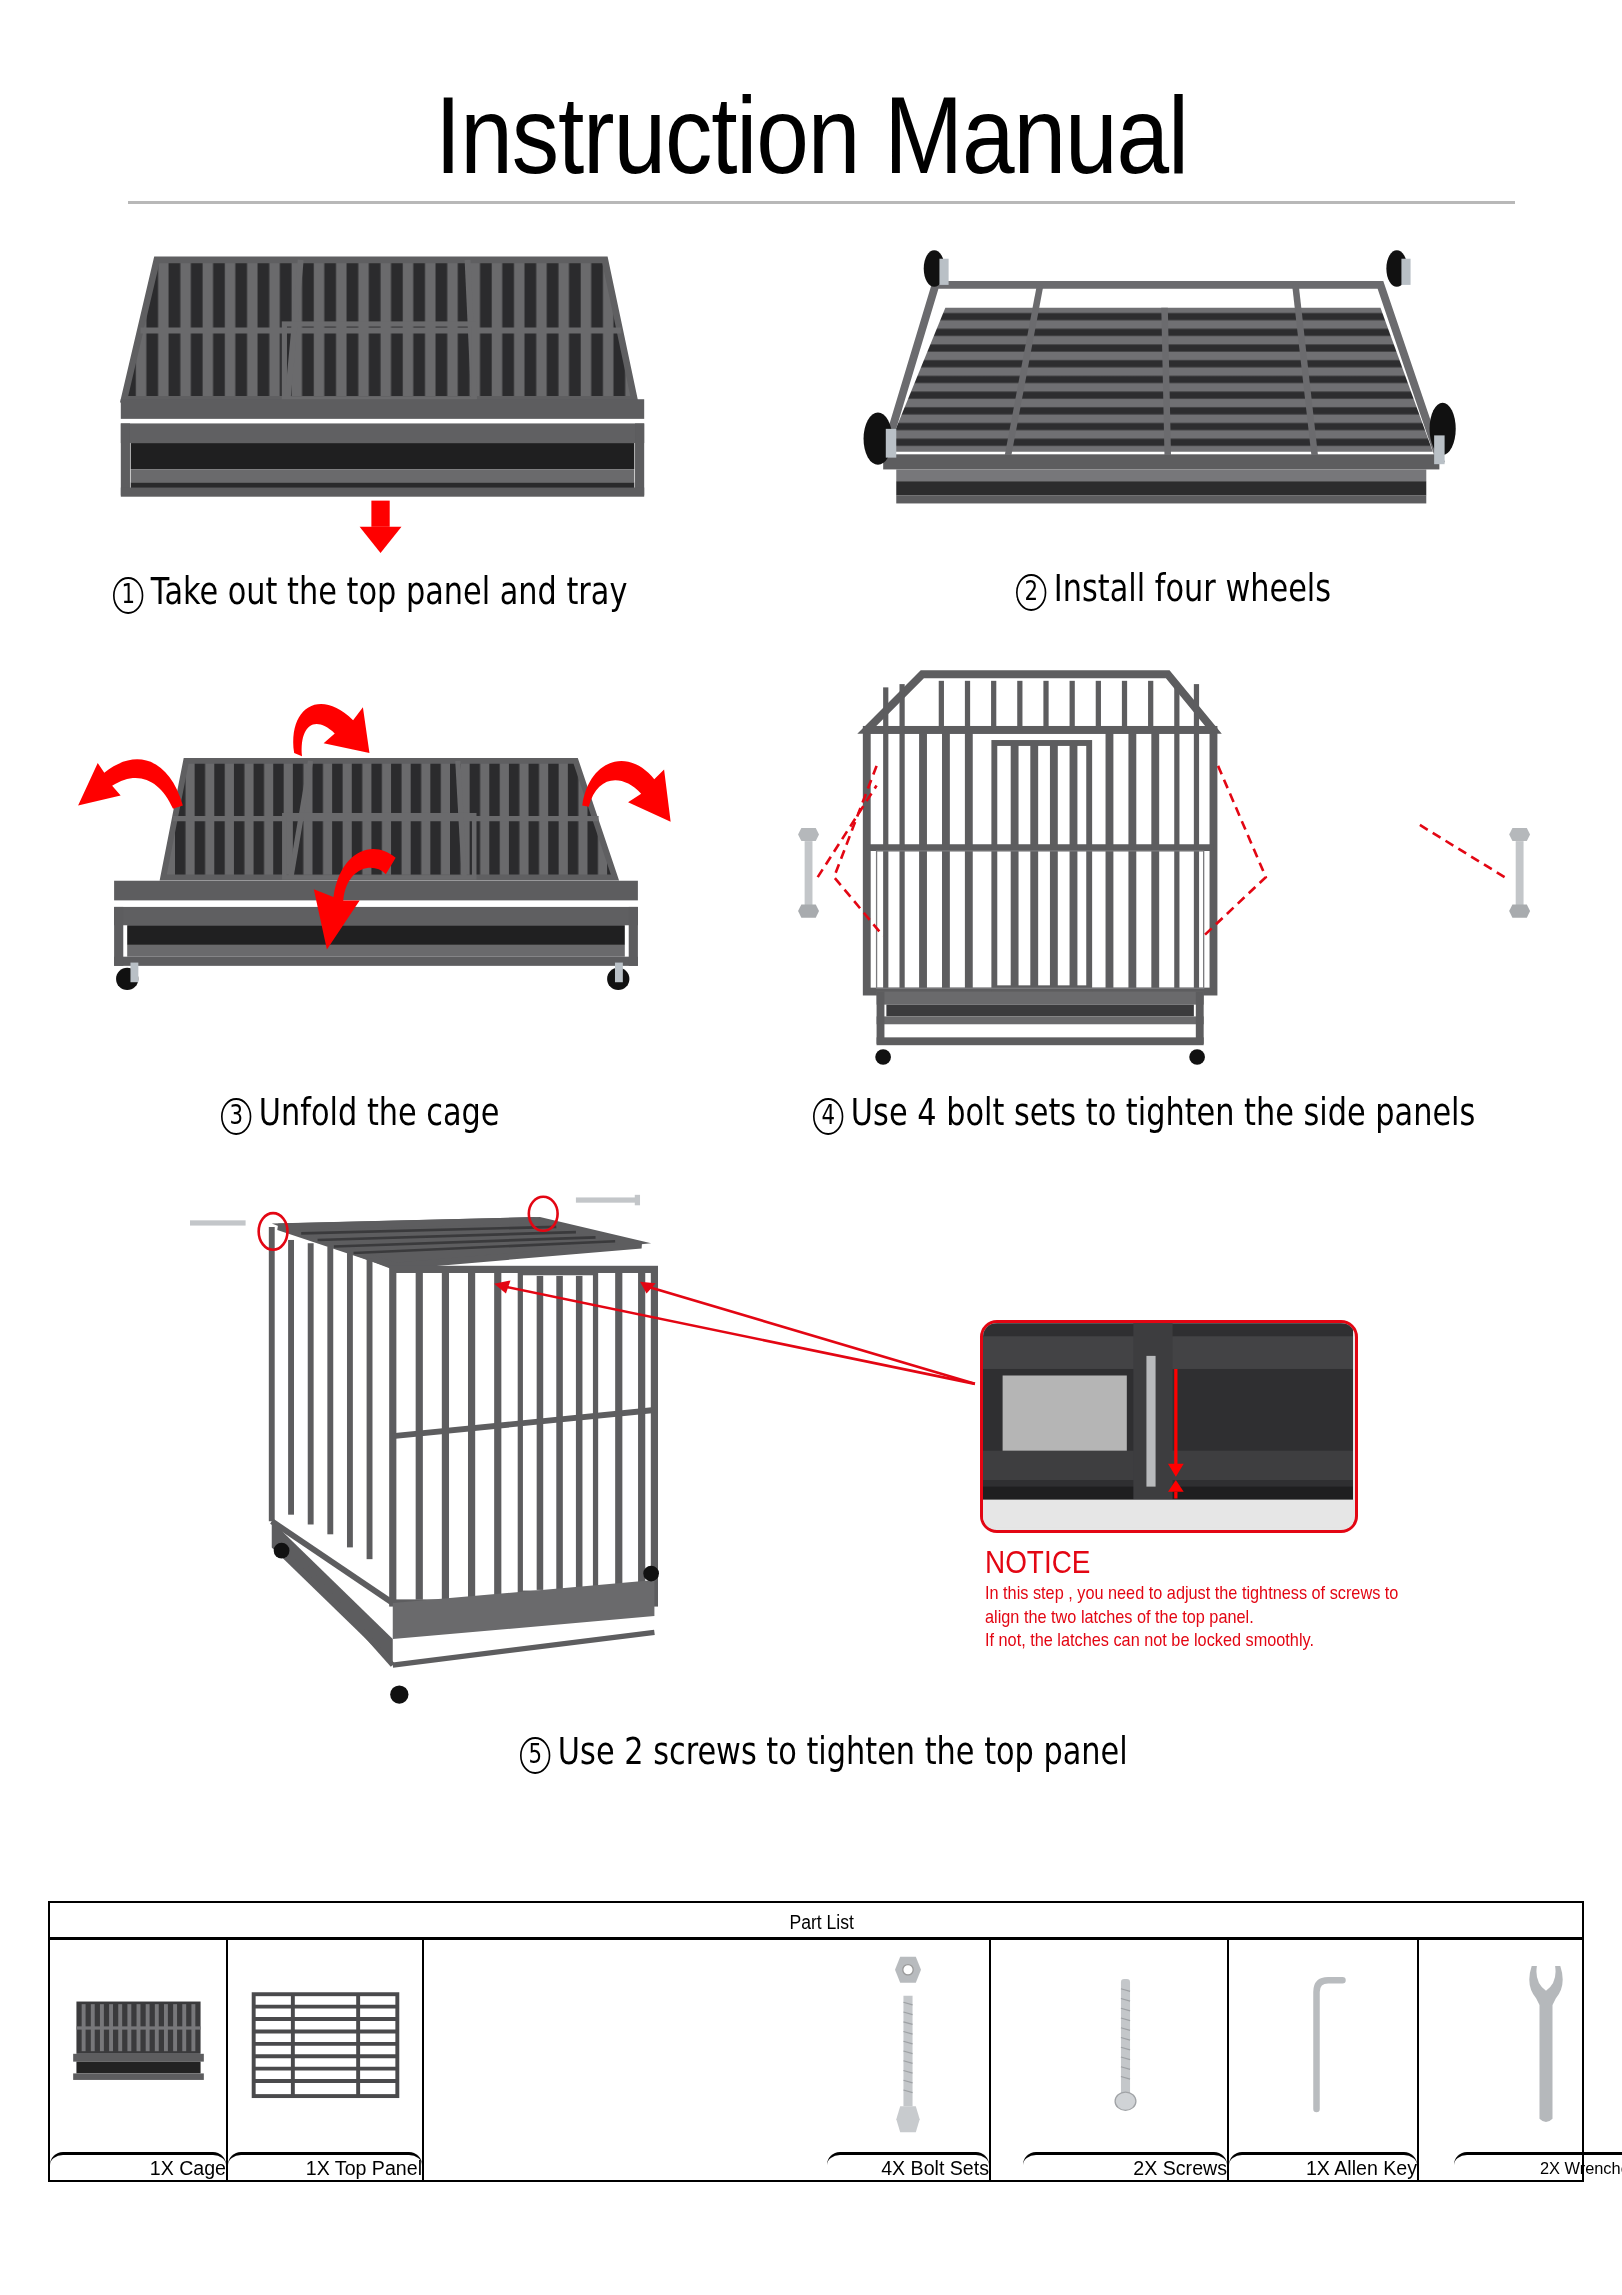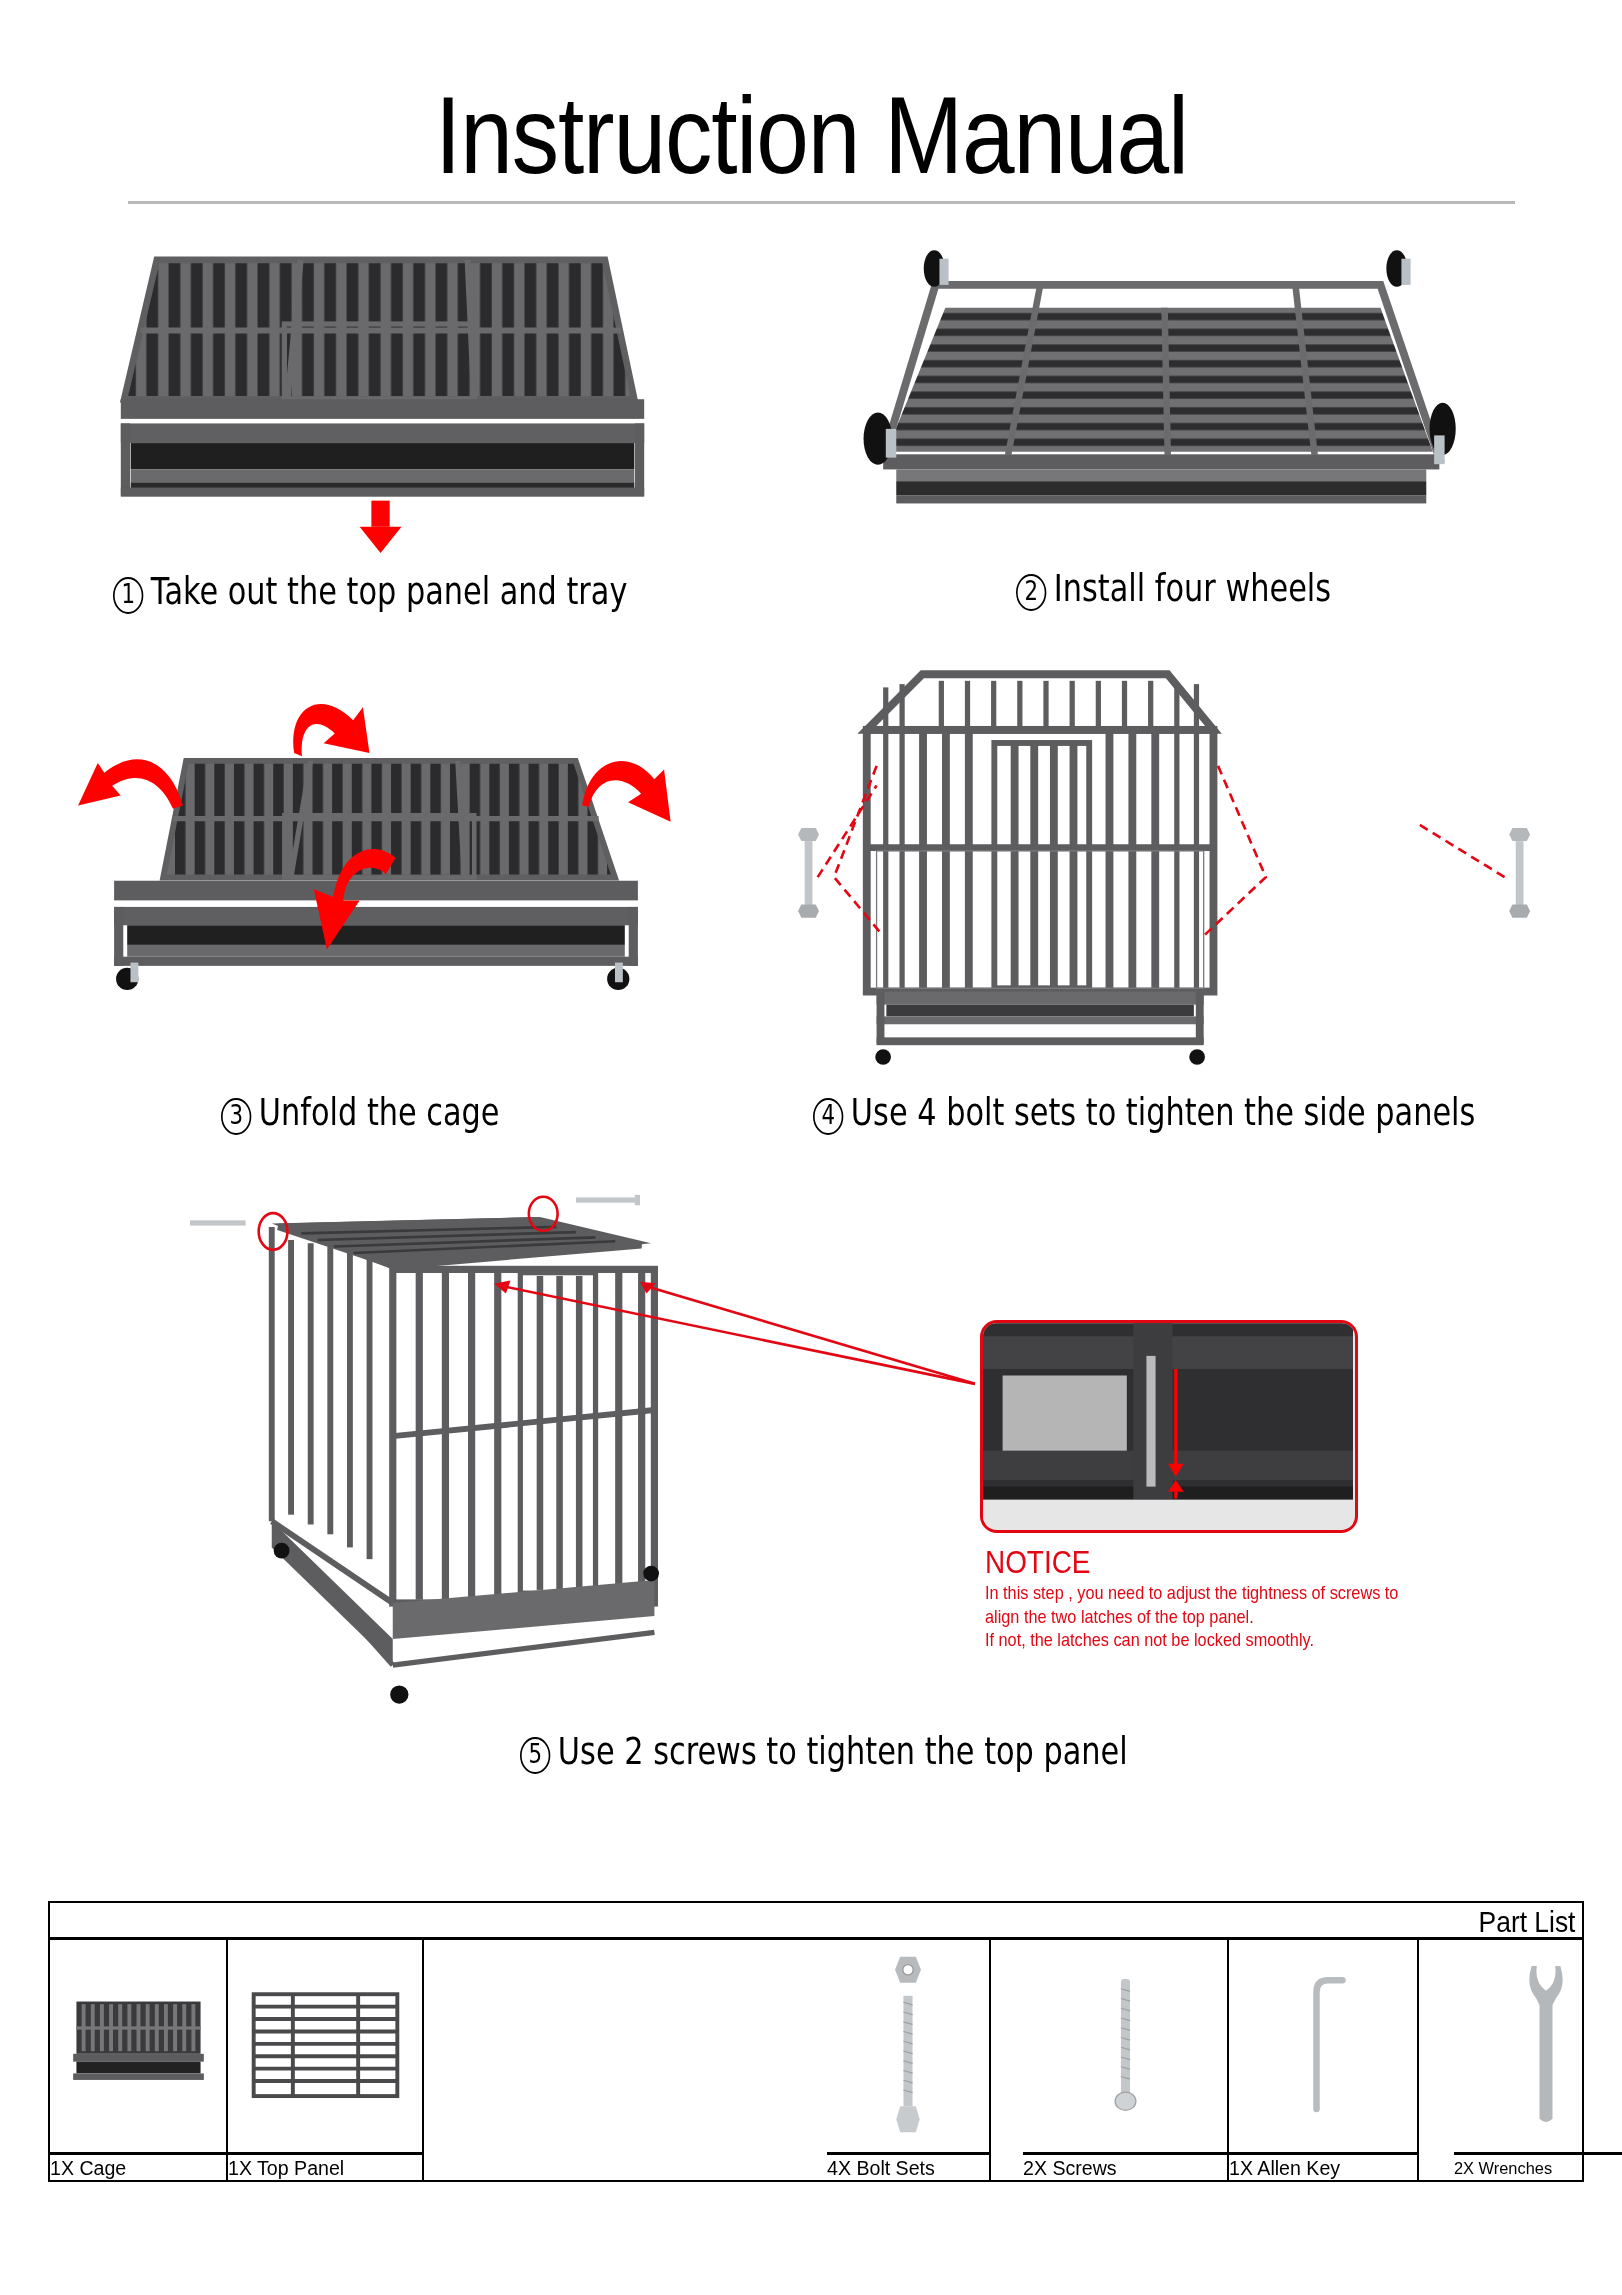--- a/index.html
+++ b/index.html
@@ -32,29 +32,29 @@
   }
   .notice-title { position: absolute; left: 985px; top: 1544px; font-size: 31px; line-height: 37px; color: #e30613; transform: scaleX(0.9); transform-origin: left; }
   .notice-line { position: absolute; left: 985px; font-size: 17.7px; line-height: 23.6px; color: #e30613; white-space: nowrap; transform: scaleX(0.92); transform-origin: left; }
 
   .parts-table {
     position: absolute; left: 48px; top: 1901px; width: 1536px; height: 281px;
     border: 2.6px solid #000;
   }
   .parts-head {
     position: absolute; left: 0; top: 0; width: 100%; height: 37px;
-    border-bottom: 3.3px solid #000; text-align: right; font-size: 30px; line-height: 38px; padding-left: 11px;
+    border-bottom: 3.3px solid #000; text-align: center; font-size: 20px; line-height: 38px; padding-left: 11px;
   }
   .parts-head span { display: inline-block; transform: scaleX(0.88); }
   .part-cell { position: absolute; top: 37px; height: 242px; border-right: 2px solid #000; }
   .part-cell:last-child { border-right: none; }
   .part-img { position: absolute; left: 0; top: 0; width: 100%; height: 208px; display: flex; align-items: center; justify-content: center; }
   .part-label {
     position: absolute; left: 0; bottom: 0; width: 100%; height: 30px; border-top: 3.3px solid #000;
-    text-align: left; font-size: 19.6px; line-height: 26px; white-space: nowrap;
+    text-align: right; font-size: 19.6px; line-height: 26px; white-space: nowrap; border-radius: 13px;
   }
   .part-label.small { font-size: 16.4px; }
 </style>
 </head>
 <body>
 
 <div class="title">Instruction Manual</div>
 <div class="title-rule"></div>
 
 <div class="figure" style="left:111px; top:252px;">

